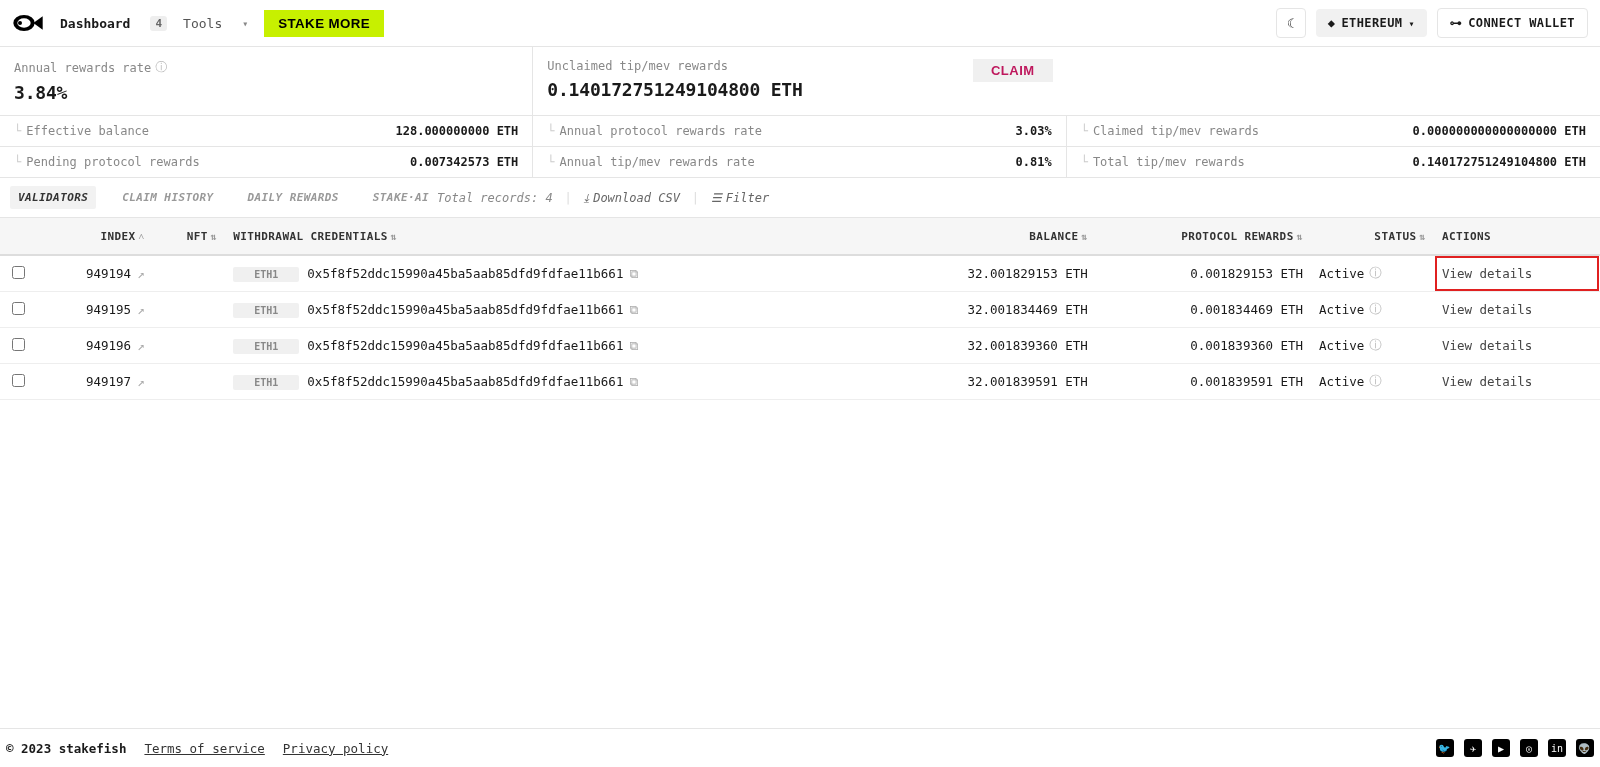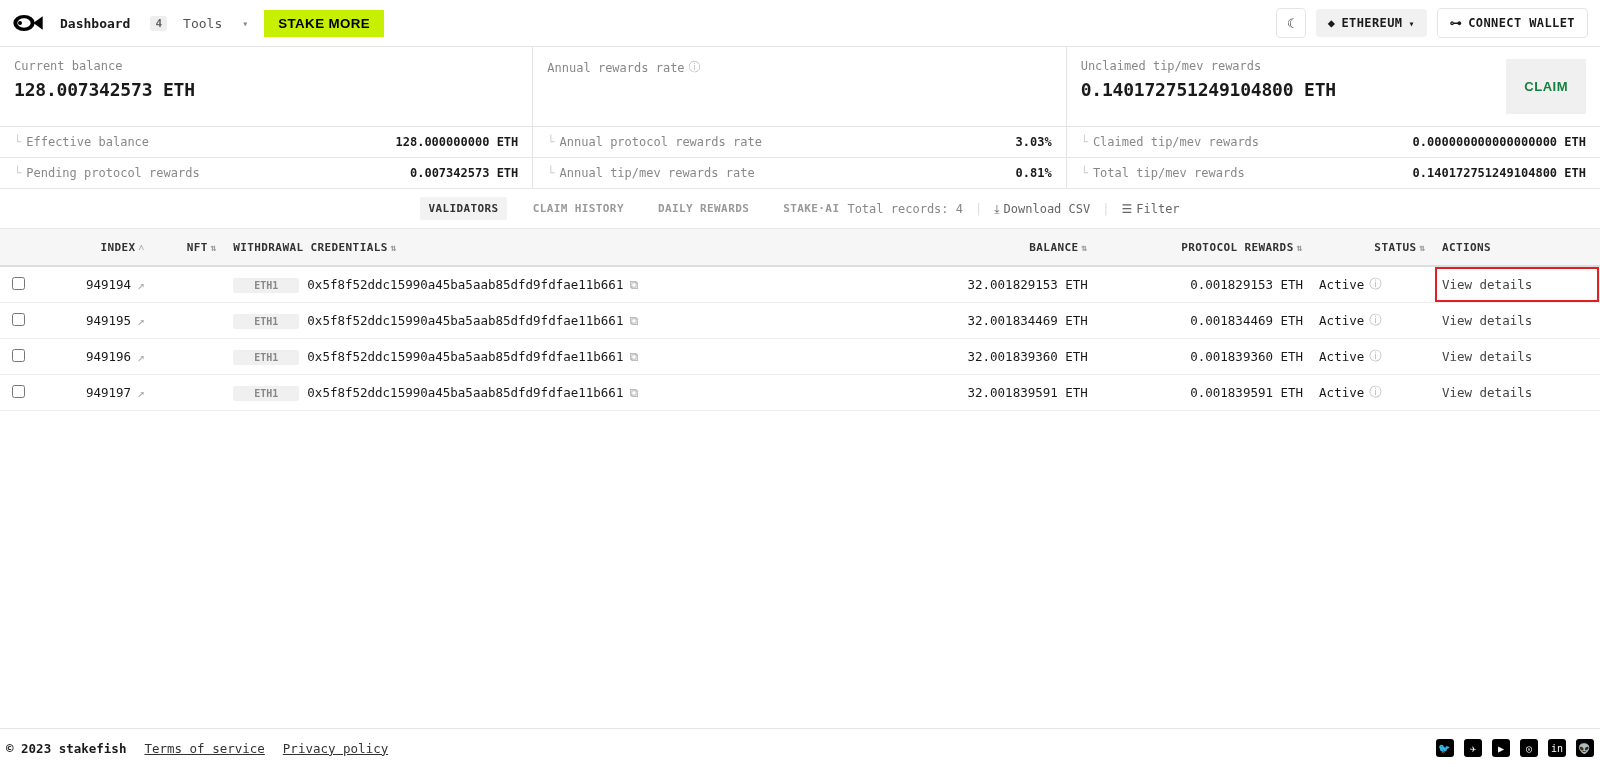--- a/index.html
+++ b/index.html
@@ -15,30 +15,30 @@
 .header-right { display: flex; align-items: center; gap: 10px; }
 .icon-btn { background: #fff; border: 1px solid #e5e5e5; border-radius: 4px; width: 30px; height: 30px; display: flex; align-items: center; justify-content: center; cursor: pointer; }
 .pill-btn { background: #f1f1f1; border: none; border-radius: 4px; padding: 7px 12px; display: flex; align-items: center; gap: 6px; cursor: pointer; font-weight: 600; font-size: 12px; letter-spacing: 0.4px; }
 .wallet-btn { background: #fff; border: 1px solid #e5e5e5; border-radius: 4px; padding: 7px 12px; display: flex; align-items: center; gap: 6px; cursor: pointer; font-weight: 600; font-size: 12px; letter-spacing: 0.4px; }
 
 .stats-row { display: grid; grid-template-columns: 1fr 1fr 1fr; border-bottom: 1px solid #e5e5e5; }
 .stat-main { padding: 12px 14px; border-right: 1px solid #e5e5e5; position: relative; }
 .stat-main:last-child { border-right: none; display:flex; align-items:flex-start; justify-content:space-between; }
 .stat-label { color: #888; font-size: 12px; margin-bottom: 6px; display: flex; align-items: center; gap: 4px; }
 .stat-value { font-size: 18px; font-weight: 700; letter-spacing: -0.2px; }
-.claim-btn { background: #f0f0f0; color: #15803d; border: none; padding: 20px 18px; font-weight: 700; letter-spacing: 0.5px; font-size: 13px; cursor: default; }
+.claim-btn { background: #f0f0f0; color: #be185d; border: none; padding: 4px 18px; font-weight: 700; letter-spacing: 0.5px; font-size: 13px; cursor: default; }
 
 .sub-row { display: grid; grid-template-columns: 1fr 1fr 1fr; }
 .sub-cell { border-right: 1px solid #e5e5e5; border-bottom: 1px solid #e5e5e5; padding: 8px 14px; display: flex; justify-content: space-between; align-items: center; }
 .sub-cell:last-child { border-right: none; }
 .sub-label { color: #888; font-size: 12px; display: flex; align-items: center; gap: 5px; }
 .branch { color: #ccc; }
 .sub-value { font-size: 12px; font-weight: 600; }
 
-.tabs-bar { display: flex; align-items: center; justify-content: center; padding: 8px 10px; }
+.tabs-bar { display: flex; align-items: center; justify-content: flex-start; padding: 8px 10px; font-style: italic; }
 .tabs { display: flex; gap: 18px; }
 .tab { color: #999; text-transform: uppercase; font-size: 11px; letter-spacing: 0.4px; cursor: pointer; padding: 5px 8px; font-weight: 600; }
 .tab.active { background: #f2f2f2; color: #333; border-radius: 2px; }
 .tabs-right { display: flex; align-items: center; gap: 12px; color: #888; font-size: 12px; }
 .divider { color: #ddd; }
 .link-action { cursor: pointer; display: inline-flex; align-items: center; gap: 4px; color: #666; }
 
 table { width: 100%; border-collapse: collapse; border-top: 1px solid #e5e5e5; }
 th { text-align: left; font-size: 11px; letter-spacing: 0.4px; padding: 10px 8px; border-bottom: 2px solid #ddd; font-weight: 700; color: #333; text-transform: uppercase; background:#f6f6f6; }
 th.right, td.right { text-align: right; }
@@ -96,28 +96,25 @@
     </span>
     <span class="wallet-btn">
       <span>⊶</span>
       <span>CONNECT WALLET</span>
     </span>
   </div>
 </div>
 
 <div class="stats-row">
   <div class="stat-main">
-    <div class="stat-label">Current balance</div>
-    <div class="stat-value">128.007342573 ETH</div>
-  </div>
-  <div class="stat-main">
     <div class="stat-label">
       <span>Annual rewards rate</span>
       <span style="color:#bbb;">ⓘ</span>
     </div>
+    <div class="stat-value">3.84%</div>
   </div>
   <div class="stat-main">
     <div>
       <div class="stat-label">Unclaimed tip/mev rewards</div>
       <div class="stat-value">0.140172751249104800 ETH</div>
     </div>
     <button class="claim-btn">CLAIM</button>
   </div>
 </div>
 

